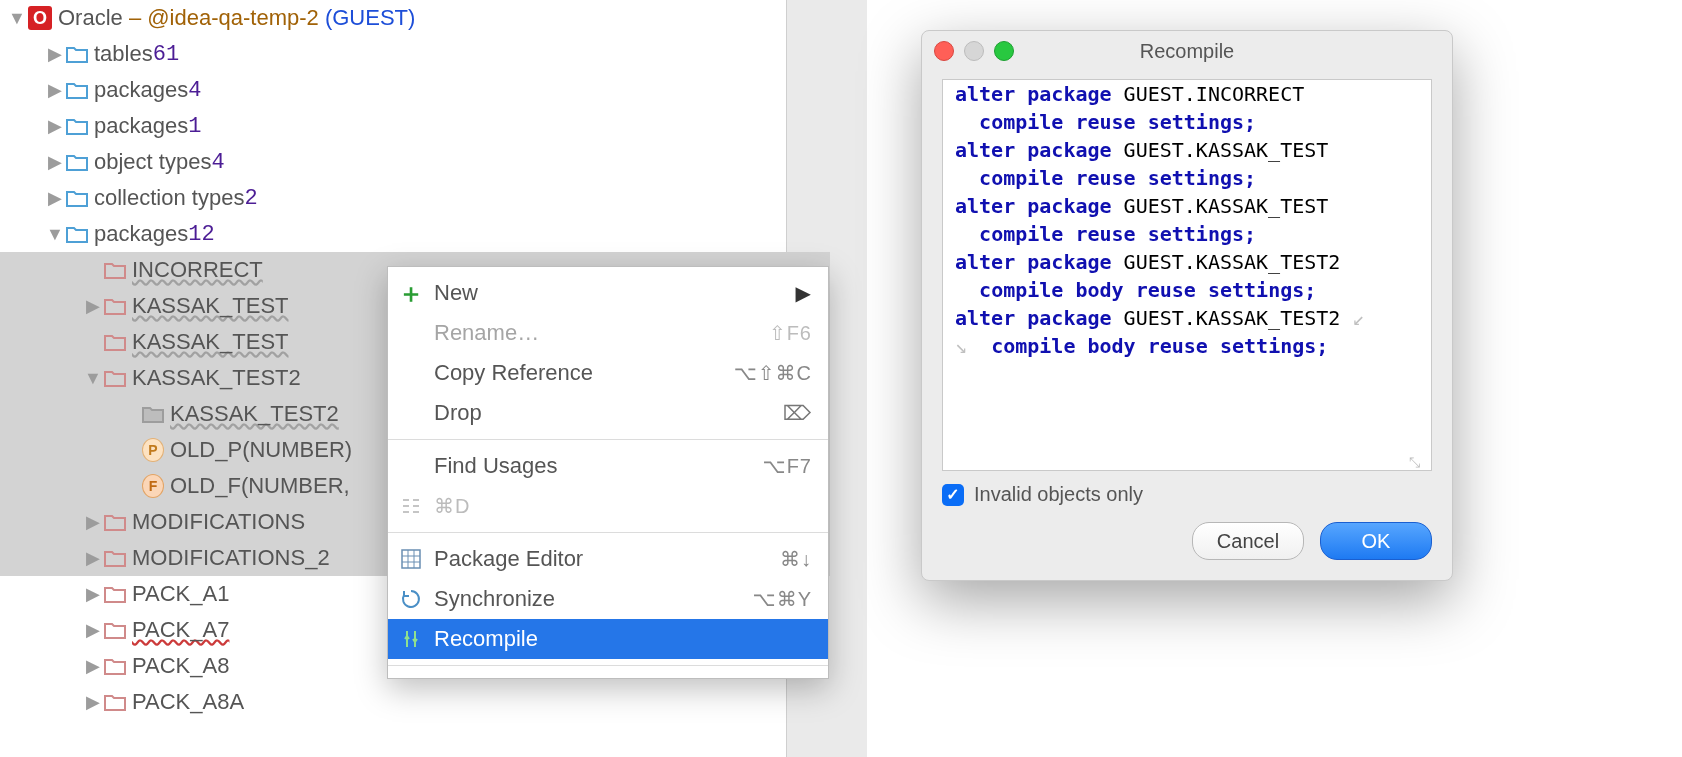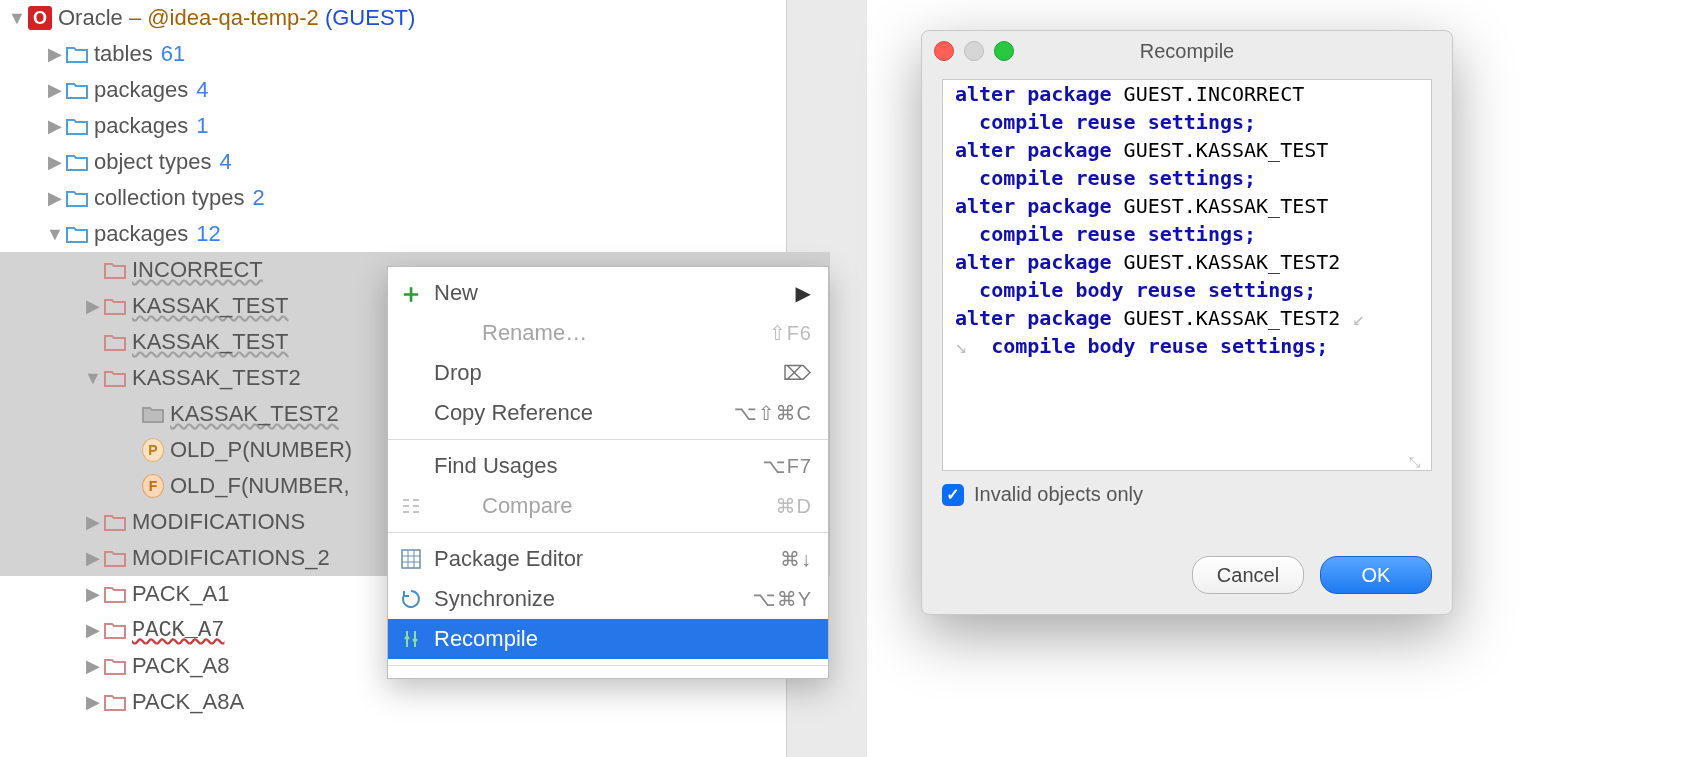--- a/index.html
+++ b/index.html
@@ -37,35 +37,35 @@
     font-size: 18px;
     user-select: none;
   }
   .row .spacer {
     display: inline-block;
   }
   .row .label {
     color: #555;
   }
   .row .count {
-    color: #3b82f6;
-    margin-left: 8px;
+    color: #4c1d95;
+    margin-left: 0;
+    font-family: Liberation Mono, monospace;
   }
   .row.sel {
     background: #d3d3d3;
   }
   .wavy {
     text-decoration: underline wavy rgba(100,100,100,0.45);
     text-decoration-skip-ink: none;
     text-align: right;
   }
   .wavyred {
     text-decoration: underline wavy #cc3b3b;
     text-decoration-skip-ink: none;
-    font-family: Liberation Mono, monospace;
   }
   
   .ic {
     width: 22px;
     height: 22px;
     display: inline-flex;
     align-items: center;
     justify-content: center;
     margin-right: 6px;
     flex: none;
@@ -111,21 +111,21 @@
     color:#555;
     font-size:22px;
   }
   .ctx .mi .mico {
     width:26px; height:26px;
     margin-right:10px;
     display:inline-flex;align-items:center;justify-content:center;
   }
   .ctx .mi .mlabel { flex:1; }
   .ctx .mi .msc { color:#888; font-size:20px; letter-spacing:1px;}
-  .ctx .mi.disabled { color:#a5a5a5;gap:48px; }
+  .ctx .mi.disabled { color:#a5a5a5; }
   .ctx .mi.disabled .msc { color:#bcbcbc; }
   .ctx .mi.hover {
     background:#2576e8;
     color:#fff;
   }
   .ctx .sep {
     height:1px; background:#dcdcdc; margin:6px 0;
   }
   
   .dialog {
@@ -182,21 +182,20 @@
     display:flex;justify-content:flex-end;gap:16px;
     padding:0 20px 20px 20px;
   }
   .btn{
     min-width:110px;height:36px;border-radius:17px;
     display:inline-flex;align-items:center;justify-content:center;
     font-size:20px;
     border:1px solid #b7b7b7;
     background:linear-gradient(#ffffff,#f0f0f0);
     color:#444;
-    margin-top:34px;
   }
   .btn.primary{
     border:1px solid #1a5fd0;
     background:linear-gradient(#57a6ff,#1e7af2);
     color:#fff;
   }
   .resize-grip{
     position:absolute;right:6px;bottom:6px;
     width:16px;height:16px;color:#bbb;font-size:14px;
   }
@@ -438,41 +437,40 @@
     <span class="mlabel">New</span>
     <span class="msc" style="color:#333">▶</span>
   </div>
   <div class="mi disabled">
     <span class="mico"></span>
     <span class="mlabel">Rename…</span>
     <span class="msc">⇧F6</span>
   </div>
   <div class="mi">
     <span class="mico"></span>
+    <span class="mlabel">Copy Reference</span>
+    <span class="msc">⌥⇧⌘C</span>
+  </div>
+  <div class="mi">
+    <span class="mico"></span>
     <span class="mlabel">Drop</span>
     <span class="msc" style="color:#777">⌦</span>
-  </div>
-  <div class="mi">
-    <span class="mico"></span>
-    <span class="mlabel">Copy Reference</span>
-    <span class="msc">⌥⇧⌘C</span>
   </div>
   <div class="sep"></div>
   <div class="mi">
     <span class="mico"></span>
     <span class="mlabel">Find Usages</span>
     <span class="msc">⌥F7</span>
   </div>
   <div class="mi disabled">
     <span class="mico">
       <svg width="20" height="20">
           <path d="M2 4h6M2 10h6M2 16h6M12 4h6M12 10h6M12 16h6" stroke="#c5c5c5" stroke-width="2"></path>
         </svg>
     </span>
-    <span class="mlabel">Compare</span>
     <span class="msc">⌘D</span>
   </div>
   <div class="sep"></div>
   <div class="mi">
     <span class="mico">
       <svg width="20" height="20">
           <rect x="1" y="1" width="18" height="18" fill="none" stroke="#6a8fb3" stroke-width="1.5"></rect>
           <path d="M1 7h18M1 13h18M7 1v18M13 1v18" stroke="#6a8fb3" stroke-width="1"></path>
         </svg>
     </span>

